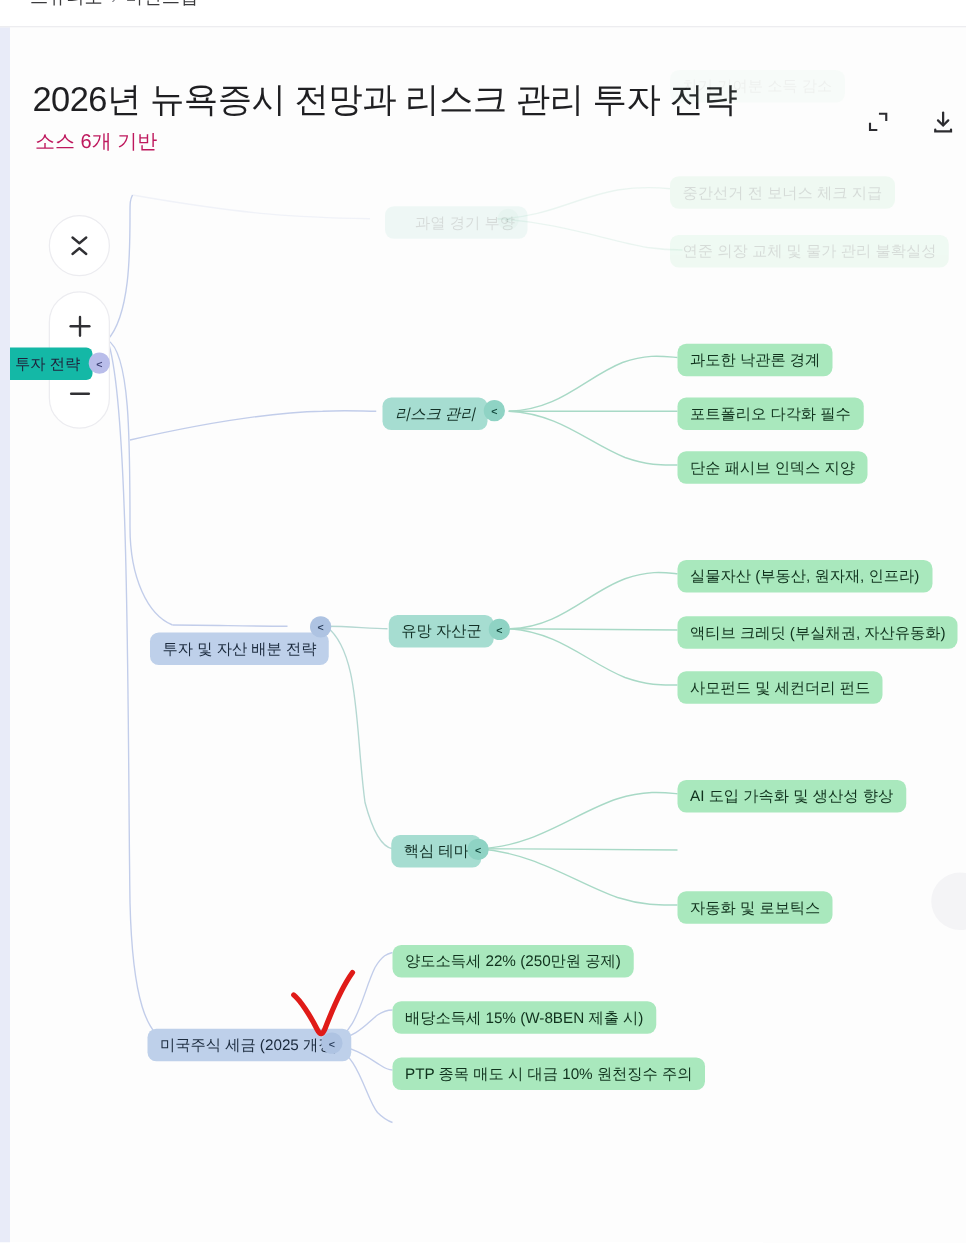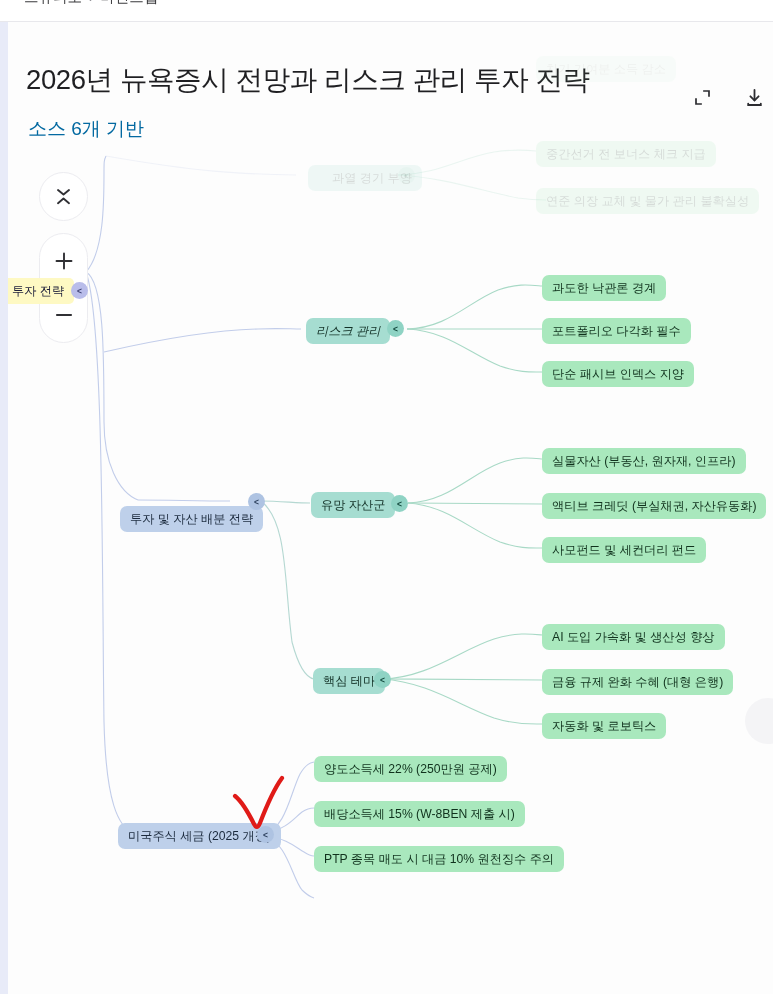--- a/index.html
+++ b/index.html
@@ -40,22 +40,22 @@
   }
   .canvas-svg { position: absolute; left: 0; top: 0; }
 
   
   .doc-title {
     position: absolute; left: 18px; top: 40px;
     font-size: 27.5px; font-weight: 400; color: #1f1f22;
     letter-spacing: -0.4px; white-space: nowrap;
   }
   .doc-sub {
-    position: absolute; left: 20px; top: 94px;
-    font-size: 19px; color: #0369a1;
+    position: absolute; left: 20px; top: 81px;
+    font-size: 16px; color: #be185d;
   }
 
   .hdr-actions {
     position: absolute; right: 6px; top: 62px;
     display: flex; align-items: center; gap: 26px;
   }
   .hdr-btn {
     width: 26px; height: 26px; display: flex;
     align-items: center; justify-content: center;
     cursor: pointer; background: transparent; border: none;
@@ -90,21 +90,21 @@
   .node {
     position: absolute;
     display: flex; align-items: center;
     border-radius: 7px;
     font-size: 12.2px; line-height: 1;
     padding: 7px 10px;
     white-space: nowrap;
     color: #1c2b3a;
     cursor: pointer;
   }
-  .node.root    { background: #fef9c3; border-radius: 5px; color: #20223c; }
+  .node.root    { background: #14b8a6; border-radius: 5px; color: #20223c; }
   .node.lvl1    { background: #bed0ea; color: #1b2a3d; }
   .node.lvl2    { background: #a6ddd1; color: #123026; }
   .node.leaf    { background: #a9e8bd; color: #10321d; }
   .node.faded   { opacity: 0.16; }
   .node.faded2  { opacity: 0.06; }
 
   
   .toggle {
     position: absolute;
     width: 17px; height: 17px; border-radius: 50%;
@@ -264,21 +264,20 @@
 
     <div class="node lvl2" style="left:303px; top:470px;">유망 자산군</div>
     <div class="toggle t-lvl2" style="left:383px; top:473px;">&lt;</div>
     <div class="node leaf" style="left:534px; top:426px;">실물자산 (부동산, 원자재, 인프라)</div>
     <div class="node leaf" style="left:534px; top:471px;">액티브 크레딧 (부실채권, 자산유동화)</div>
     <div class="node leaf" style="left:534px; top:515px;">사모펀드 및 세컨더리 펀드</div>
 
     <div class="node lvl2" style="left:305px; top:646px;">핵심 테마</div>
     <div class="toggle t-lvl2" style="left:366px; top:649px;">&lt;</div>
     <div class="node leaf" style="left:534px; top:602px;">AI 도입 가속화 및 생산성 향상</div>
-    <div class="node leaf" style="left:534px; top:647px;">금융 규제 완화 수혜 (대형 은행)</div>
     <div class="node leaf" style="left:534px; top:691px;">자동화 및 로보틱스</div>
 
     <div class="node lvl1" style="left:110px; top:801px;">미국주식 세금 (2025 개정)</div>
     <div class="toggle t-lvl1" style="left:249px; top:804px;">&lt;</div>
     <div class="node leaf" style="left:306px; top:734px;">양도소득세 22% (250만원 공제)</div>
     <div class="node leaf" style="left:306px; top:779px;">배당소득세 15% (W-8BEN 제출 시)</div>
     <div class="node leaf" style="left:306px; top:824px;">PTP 종목 매도 시 대금 10% 원천징수 주의</div>
 
     <svg class="red-check" width="60" height="58" viewBox="0 0 60 58" fill="none">
       <path d="M5 22 C 10 26, 18 38, 24 50 C 26 54, 28 54, 30 49 C 35 36, 44 15, 52 4" stroke="#e01b18" stroke-width="4.2" stroke-linecap="round" stroke-linejoin="round"></path>

